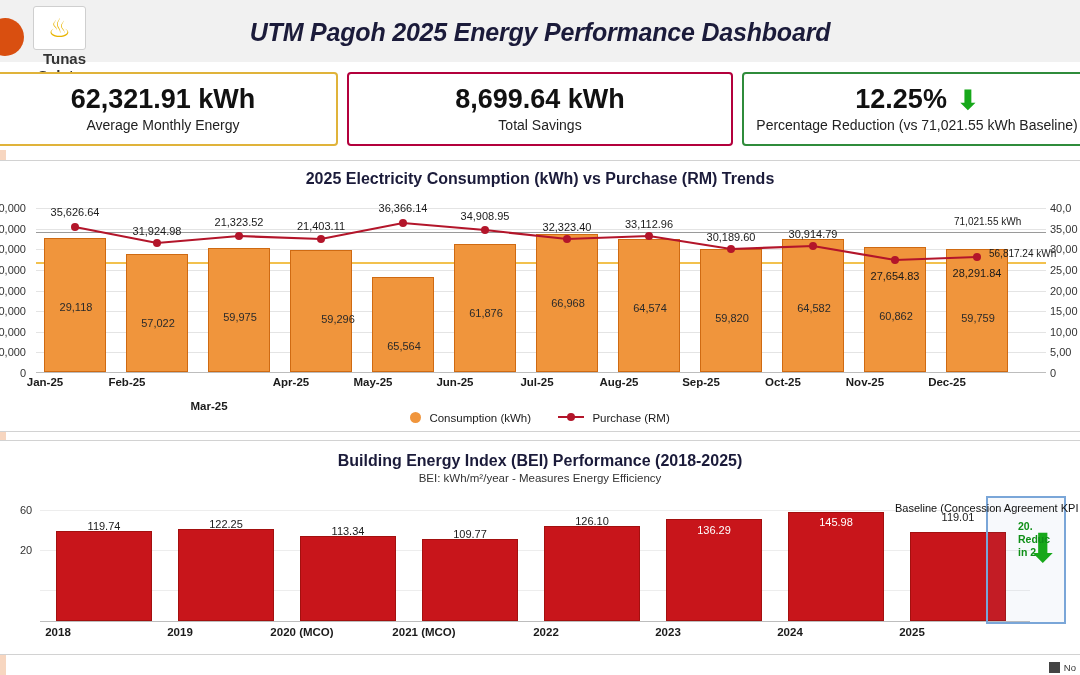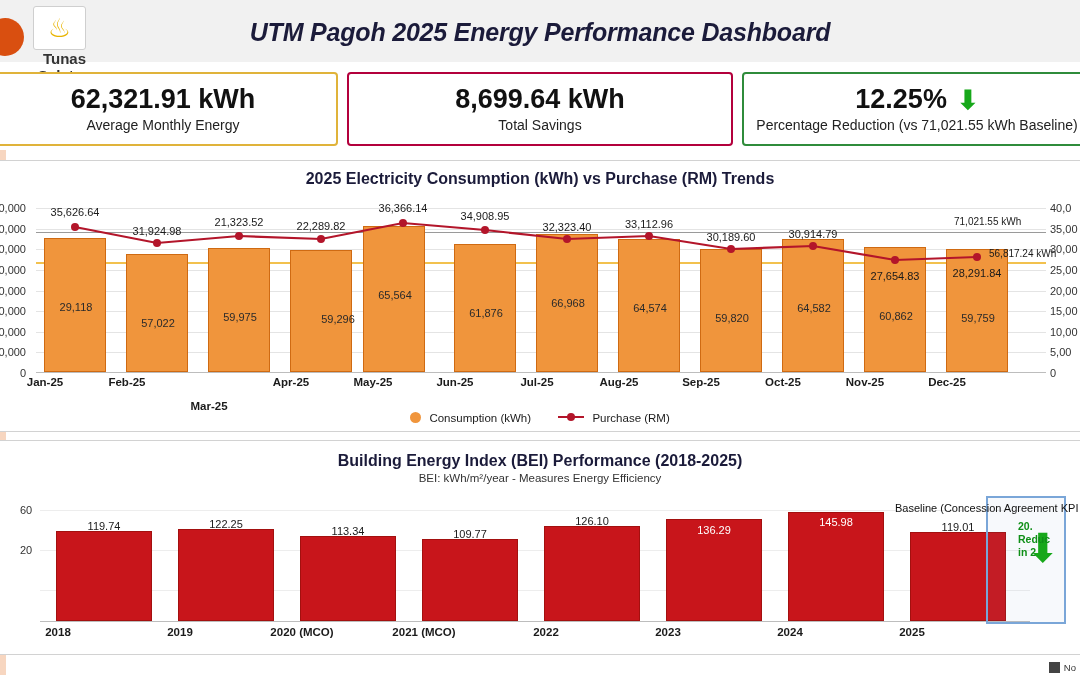--- a/index.html
+++ b/index.html
@@ -226,21 +226,21 @@
       </div>
     <div class="bar-col" style="left:90px; height:117.6px;">
         <div class="bar-val" style="left:0;">57,022</div>
       </div>
     <div class="bar-col" style="left:172px;height:123.7px;">
         <div class="bar-val" style="left:0;">59,975</div>
       </div>
     <div class="bar-col" style="left:254px;height:122.3px;">
         <div class="bar-val" style="left:16px;">59,296</div>
       </div>
-    <div class="bar-col" style="left:327px;height:146px;">
+    <div class="bar-col" style="left:336px;height:95px;">
         <div class="bar-val" style="left:0;">65,564</div>
       </div>
     <div class="bar-col" style="left:418px;height:127.6px;">
         <div class="bar-val" style="left:0;text-align:center;">61,876</div>
       </div>
     <div class="bar-col" style="left:500px;height:138.1px;">
         <div class="bar-val" style="left:0;">66,968</div>
       </div>
     <div class="bar-col" style="left:582px;height:133.2px;">
         <div class="bar-val" style="left:0;">64,574</div>
@@ -270,21 +270,21 @@
       <circle cx="613" cy="28" r="4" fill="#b3152a"></circle>
       <circle cx="695" cy="41" r="4" fill="#b3152a"></circle>
       <circle cx="777" cy="38" r="4" fill="#b3152a"></circle>
       <circle cx="859" cy="52" r="4" fill="#b3152a"></circle>
       <circle cx="941" cy="49" r="4" fill="#b3152a"></circle>
     </svg>
 
     <div class="pt-label" style="left:-2px;  top:-2px;">35,626.64</div>
     <div class="pt-label" style="left:80px;  top:17px;">31,924.98</div>
     <div class="pt-label" style="left:162px; top:8px;">21,323.52</div>
-    <div class="pt-label" style="left:244px; top:12px;">22,289.82</div>
+    <div class="pt-label" style="left:244px; top:12px;">21,403.11</div>
     <div class="pt-label" style="left:326px; top:-6px;">36,366.14</div>
     <div class="pt-label" style="left:408px; top:2px;">34,908.95</div>
     <div class="pt-label" style="left:490px; top:13px;">32,323.40</div>
     <div class="pt-label" style="left:572px; top:10px;">33,112.96</div>
     <div class="pt-label" style="left:654px; top:23px;">30,189.60</div>
     <div class="pt-label" style="left:736px; top:20px;">30,914.79</div>
     <div class="pt-label" style="left:818px; top:62px;">27,654.83</div>
     <div class="pt-label" style="left:900px; top:59px;">28,291.84</div>
 
     <div class="baseline-label" style="left:918px; top:8px;">71,021.55 kWh</div>
@@ -361,21 +361,21 @@
     <div class="c2-bar" style="left:748px; height:109.5px;"></div>
     <div class="c2-bar" style="left:870px; height:89.3px;"></div>
 
     <div class="c2-val" style="left:16px;  top:18px;">119.74</div>
     <div class="c2-val" style="left:138px; top:16px;">122.25</div>
     <div class="c2-val" style="left:260px; top:23px;">113.34</div>
     <div class="c2-val" style="left:382px; top:26px;">109.77</div>
     <div class="c2-val" style="left:504px; top:13px;">126.10</div>
     <div class="c2-val c2-val-in" style="left:626px; top:22px;">136.29</div>
     <div class="c2-val c2-val-in" style="left:748px; top:14px;">145.98</div>
-    <div class="c2-val" style="left:870px; top:19px;">119.01</div>
+    <div class="c2-val" style="left:870px; top:9px;">119.01</div>
 
     <div class="c2-highlight-box"></div>
     <div class="c2-baseline-note">Baseline (Concession Agreement KPI No</div>
     <div class="c2-green-arrow">⬇</div>
     <div class="c2-green-note" style="white-space:pre-line;">20.
 Reduc
 in 2</div>
   </div>
 
   <div class="c2-ylab" style="top:18px;">60</div>

